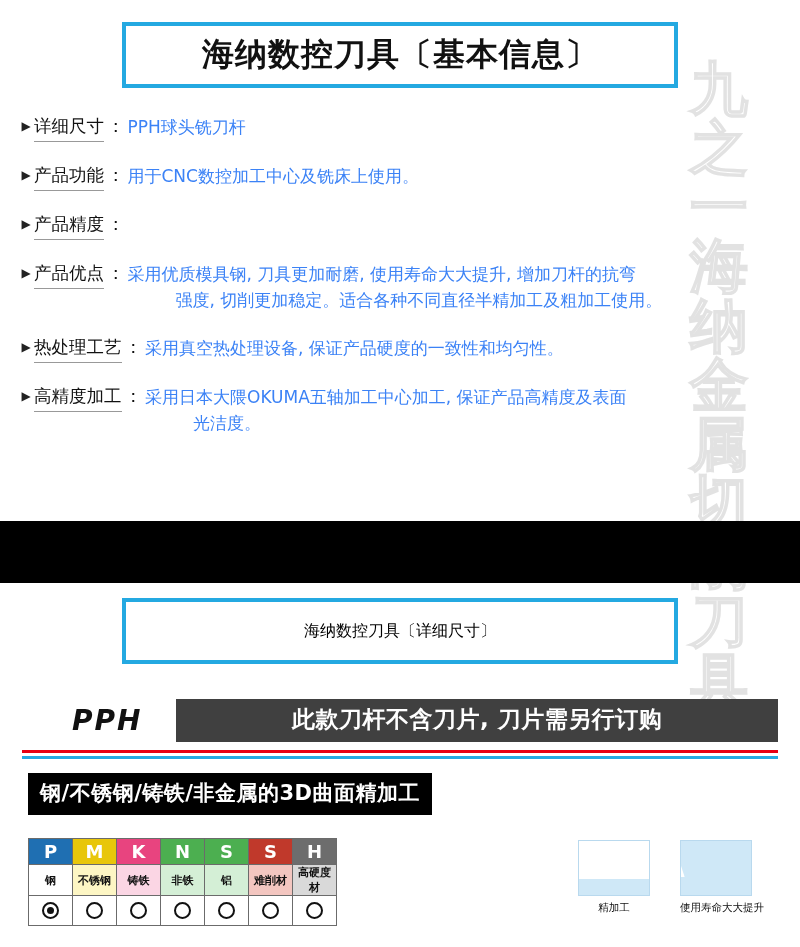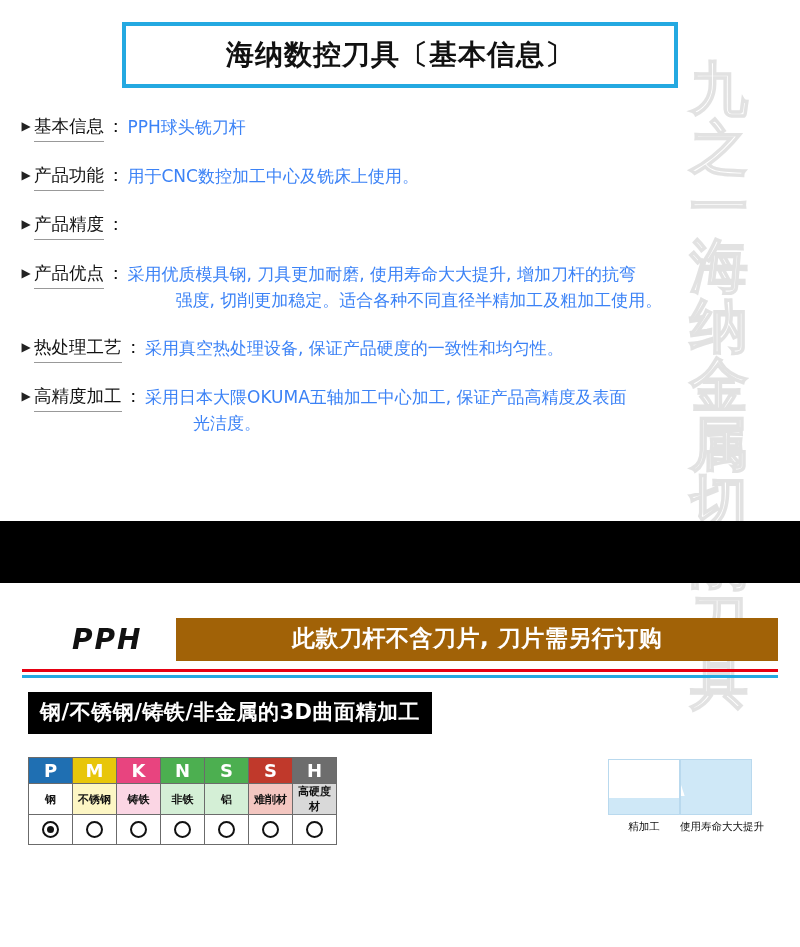--- a/index.html
+++ b/index.html
@@ -44,21 +44,21 @@
     height: 66px;
     border: 4px solid #24a9e1;
     background: #ffffff;
     display: flex;
     align-items: center;
     justify-content: center;
   }
   .title-bar .title-text {
     font-family: "DejaVu Sans", sans-serif;
     font-weight: bold;
-    font-size: 28px;
+    font-size: 32px;
     letter-spacing: 1px;
     color: #111111;
     white-space: nowrap;
   }
 
   .spec-list {
     margin: 26px 0 0 0;
     padding: 0 24px 0 18px;
     position: relative;
     z-index: 3;
@@ -147,21 +147,21 @@
     font-weight: bold;
     font-size: 28px;
     color: #111;
     letter-spacing: 2px;
     padding: 0 34px 0 58px;
     line-height: 1;
     font-style: italic;
   }
   .red-banner {
     flex: 1 1 auto;
-    background: #a16207;
+    background: #404040;
     color: #ffffff;
     font-family: "DejaVu Sans", sans-serif;
     font-weight: bold;
     font-size: 23px;
     padding: 5px 10px 7px 10px;
     text-align: center;
     letter-spacing: 0.5px;
     white-space: nowrap;
     margin-right: 8px;
   }
@@ -240,21 +240,21 @@
   .circle {
     width: 17px; height: 17px;
     border-radius: 50%;
     border: 2px solid #111;
     margin: 0 auto;
   }
 
   
   .icon-group {
     display: flex;
-    gap: 0;
+    gap: 30px;
     margin-right: 34px;
     margin-top: 2px;
   }
   .icon-item { width: 72px; text-align: center; }
   .icon-box {
     width: 72px; height: 56px;
     border: 1px solid #b9d9ee;
     background: #ffffff;
     position: relative;
     overflow: hidden;
@@ -307,21 +307,21 @@
 <div class="section-basic">
 
   <div class="title-bar">
     <div class="title-text">海纳数控刀具〔基本信息〕</div>
   </div>
 
   <div class="spec-list">
 
     <div class="spec-row">
       <div class="tri-icon">▶</div>
-      <div class="spec-label">基本信息</div>
+      <div class="spec-label">详细尺寸</div>
       <div class="spec-colon">：</div>
       <div class="spec-value">
         <span class="ind">PPH球头铣刀杆</span>
       </div>
     </div>
 
     <div class="spec-row">
       <div class="tri-icon">▶</div>
       <div class="spec-label">产品功能</div>
       <div class="spec-colon">：</div>
@@ -365,20 +365,23 @@
       </div>
     </div>
 
   </div>
 </div>
 
 <div class="black-band"></div>
 
 <div class="section-size">
 
+  <div class="title-bar2">
+    <div class="title-text">海纳数控刀具〔详细尺寸〕</div>
+  </div>
 
   <div class="pph-block">
     <div class="pph-row">
       <div class="pph-name">PPH</div>
       <div class="red-banner">此款刀杆不含刀片, 刀片需另行订购</div>
     </div>
     <div class="rule-red"></div>
     <div class="rule-blue"></div>
     <div class="black-banner">钢/不锈钢/铸铁/非金属的3D曲面精加工</div>
   </div>

